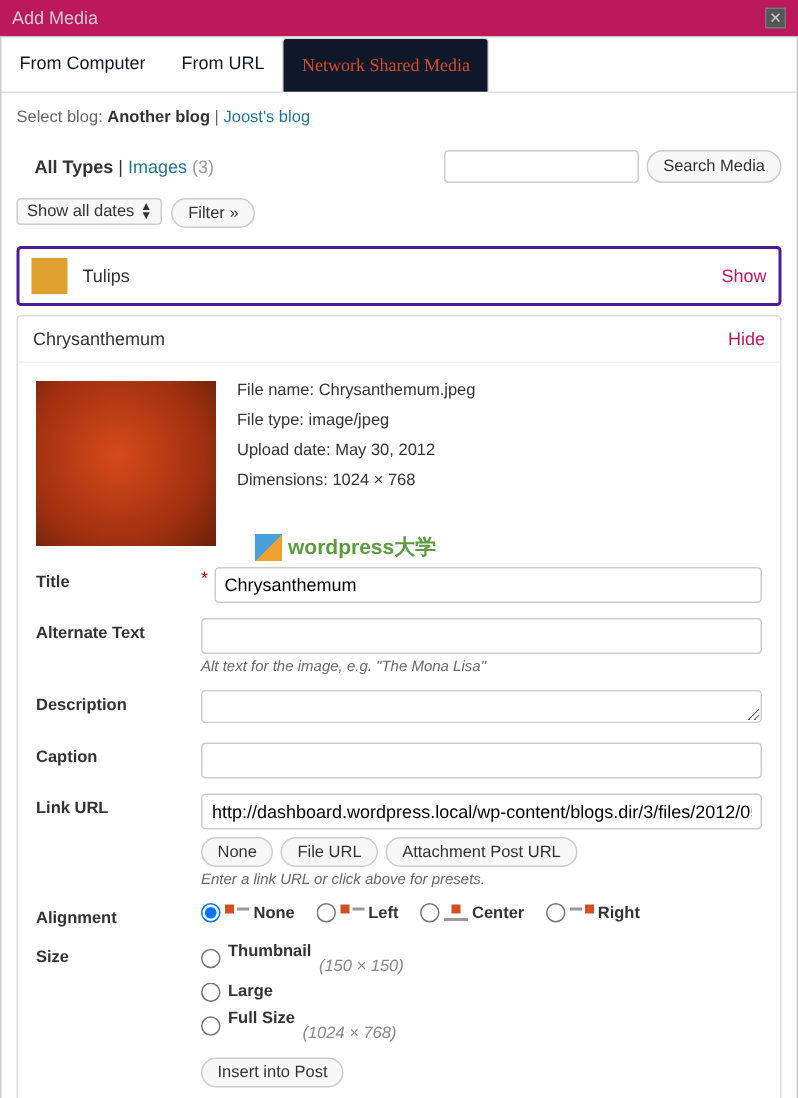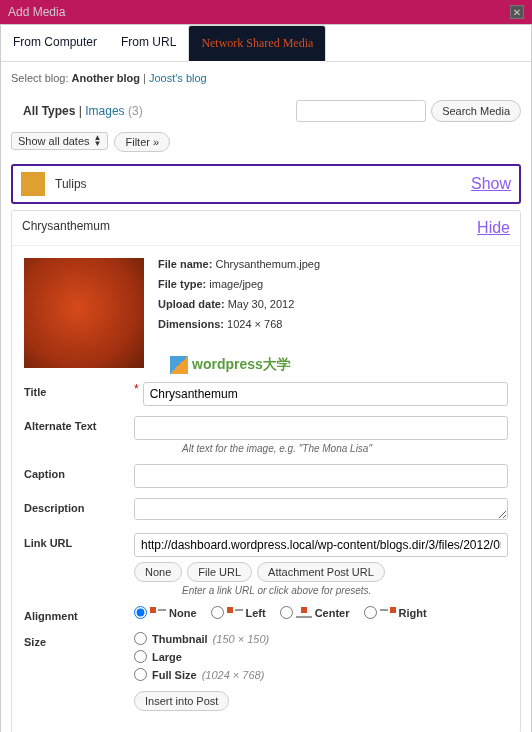--- a/index.html
+++ b/index.html
@@ -21,48 +21,48 @@
 .search-box { display: flex; gap: 5px; }
 .search-input { width: 130px; height: 22px; border: 1px solid #ccc; border-radius: 3px; padding: 2px 5px; font-size: 12px; }
 .btn { background: #f7f7f7; border: 1px solid #ccc; border-radius: 11px; padding: 3px 10px; font-size: 11px; cursor: pointer; color: #333; }
 .date-filter-row { padding: 4px 0 12px 0; display: flex; gap: 6px; align-items: flex-start; }
 .select-wrap { display: inline-flex; align-items: center; border: 1px solid #ccc; border-radius: 3px; background: #f7f7f7; padding: 2px 6px; font-size: 11px; }
 .select-arrows { margin-left: 4px; font-size: 8px; line-height: 6px; display: inline-flex; flex-direction: column; }
 .media-item { border: 2px solid #4c1d95; border-radius: 3px; margin-bottom: 6px; }
 .media-header { display: flex; align-items: center; padding: 6px 8px; }
 .thumb-sm { width: 24px; height: 24px; background: #e0a030; margin-right: 10px; flex-shrink: 0; }
 .media-title { flex: 1; font-size: 12px; }
-.toggle-link { color: #8b5cf6; text-decoration: underline; font-size: 16px; cursor: pointer; }
+.toggle-link { color: #be185d; font-size: 12px; cursor: pointer; }
 .media-expanded { border: 1px solid #ddd; border-radius: 3px; margin-bottom: 6px; }
 .exp-header { display: flex; justify-content: space-between; padding: 8px 10px; border-bottom: 1px solid #eee; }
 .exp-body { padding: 12px; }
 .meta-row { display: flex; gap: 14px; margin-bottom: 14px; }
 .thumb-lg { width: 120px; height: 110px; background: radial-gradient(circle at 45% 45%, #d64a1a 0%, #a03010 65%, #6a2008 100%); flex-shrink: 0; }
 .meta-list p { margin-bottom: 8px; font-size: 11px; }
-.meta-list b { font-weight: bold; }
+.meta-list b { font-weight: normal; }
 .form-row { display: flex; margin-bottom: 10px; align-items: flex-start; }
 .form-label { width: 110px; font-size: 11px; font-weight: bold; padding-top: 4px; flex-shrink: 0; }
 .form-field { flex: 1; }
 .req { color: #c00; margin-right: 4px; }
 .text-input { width: 100%; border: 1px solid #ccc; border-radius: 3px; padding: 4px 6px; font-size: 12px; }
 textarea.text-input { height: 22px; resize: both; }
-.hint { font-size: 10px; color: #666; font-style: italic; margin-top: 3px; margin-left: 48px; }
+.hint { font-size: 10px; color: #666; font-style: italic; margin-top: 3px; }
 .url-btns { margin-top: 5px; display: flex; gap: 5px; }
 .align-opts { display: flex; gap: 14px; align-items: center; }
 .align-opt { display: flex; align-items: center; gap: 3px; font-size: 11px; }
 .align-icon { width: 16px; height: 12px; display: inline-block; position: relative; }
 .align-icon::before { content: ''; position: absolute; width: 6px; height: 6px; background: #d54e21; top: 0; }
 .align-icon::after { content: ''; position: absolute; height: 2px; background: #999; width: 8px; top: 2px; }
 .align-icon.none::before { left: 0; } .align-icon.none::after { left: 8px; }
 .align-icon.left::before { left: 0; } .align-icon.left::after { left: 8px; }
 .align-icon.center::before { left: 5px; } .align-icon.center::after { left: 0; top: 9px; width: 16px; }
 .align-icon.right::before { right: 0; } .align-icon.right::after { left: 0; }
 .size-opts { display: flex; flex-direction: column; gap: 5px; }
-.size-opt { display: flex; align-items: center; gap: 5px; font-size: 11px; }
-.size-dim { color: #888; font-style: italic; }
+.size-opt { display: flex; gap: 5px; font-size: 11px; }
+.size-dim { color: #888; font-style: italic; margin-top: 10px; }
 .watermark { position: absolute; top: 356px; left: 170px; display: flex; align-items: center; gap: 4px; font-size: 14px; font-weight: bold; color: #5a9c3e; pointer-events: none; z-index: 10; justify-content: space-between; }
 .watermark-logo { width: 18px; height: 18px; background: linear-gradient(135deg, #4aa0d8 50%, #f0a030 50%); }
 .wrapper { position: relative; }
 </style>
 </head>
 <body>
 <div class="wrapper">
 
 <div class="titlebar">
   <span>Add Media</span>
@@ -137,26 +137,26 @@
         <div class="form-field"><input class="text-input" value="Chrysanthemum" style=""></div>
       </div>
       <div class="form-row">
         <div class="form-label">Alternate Text</div>
         <div class="form-field">
           <input class="text-input" style="">
           <div class="hint">Alt text for the image, e.g. "The Mona Lisa"</div>
         </div>
       </div>
       <div class="form-row">
+        <div class="form-label">Description</div>
+        <div class="form-field"><textarea class="text-input" style=""></textarea></div>
+      </div>
+      <div class="form-row">
         <div class="form-label">Caption</div>
         <div class="form-field"><input class="text-input" style=""></div>
-      </div>
-      <div class="form-row">
-        <div class="form-label">Description</div>
-        <div class="form-field"><textarea class="text-input" style=""></textarea></div>
       </div>
       <div class="form-row">
         <div class="form-label">Link URL</div>
         <div class="form-field">
           <input class="text-input" value="http://dashboard.wordpress.local/wp-content/blogs.dir/3/files/2012/05/Chrysanthemum" style="">
           <div class="url-btns">
             <button class="btn">None</button>
             <button class="btn">File URL</button>
             <button class="btn">Attachment Post URL</button>
           </div>

